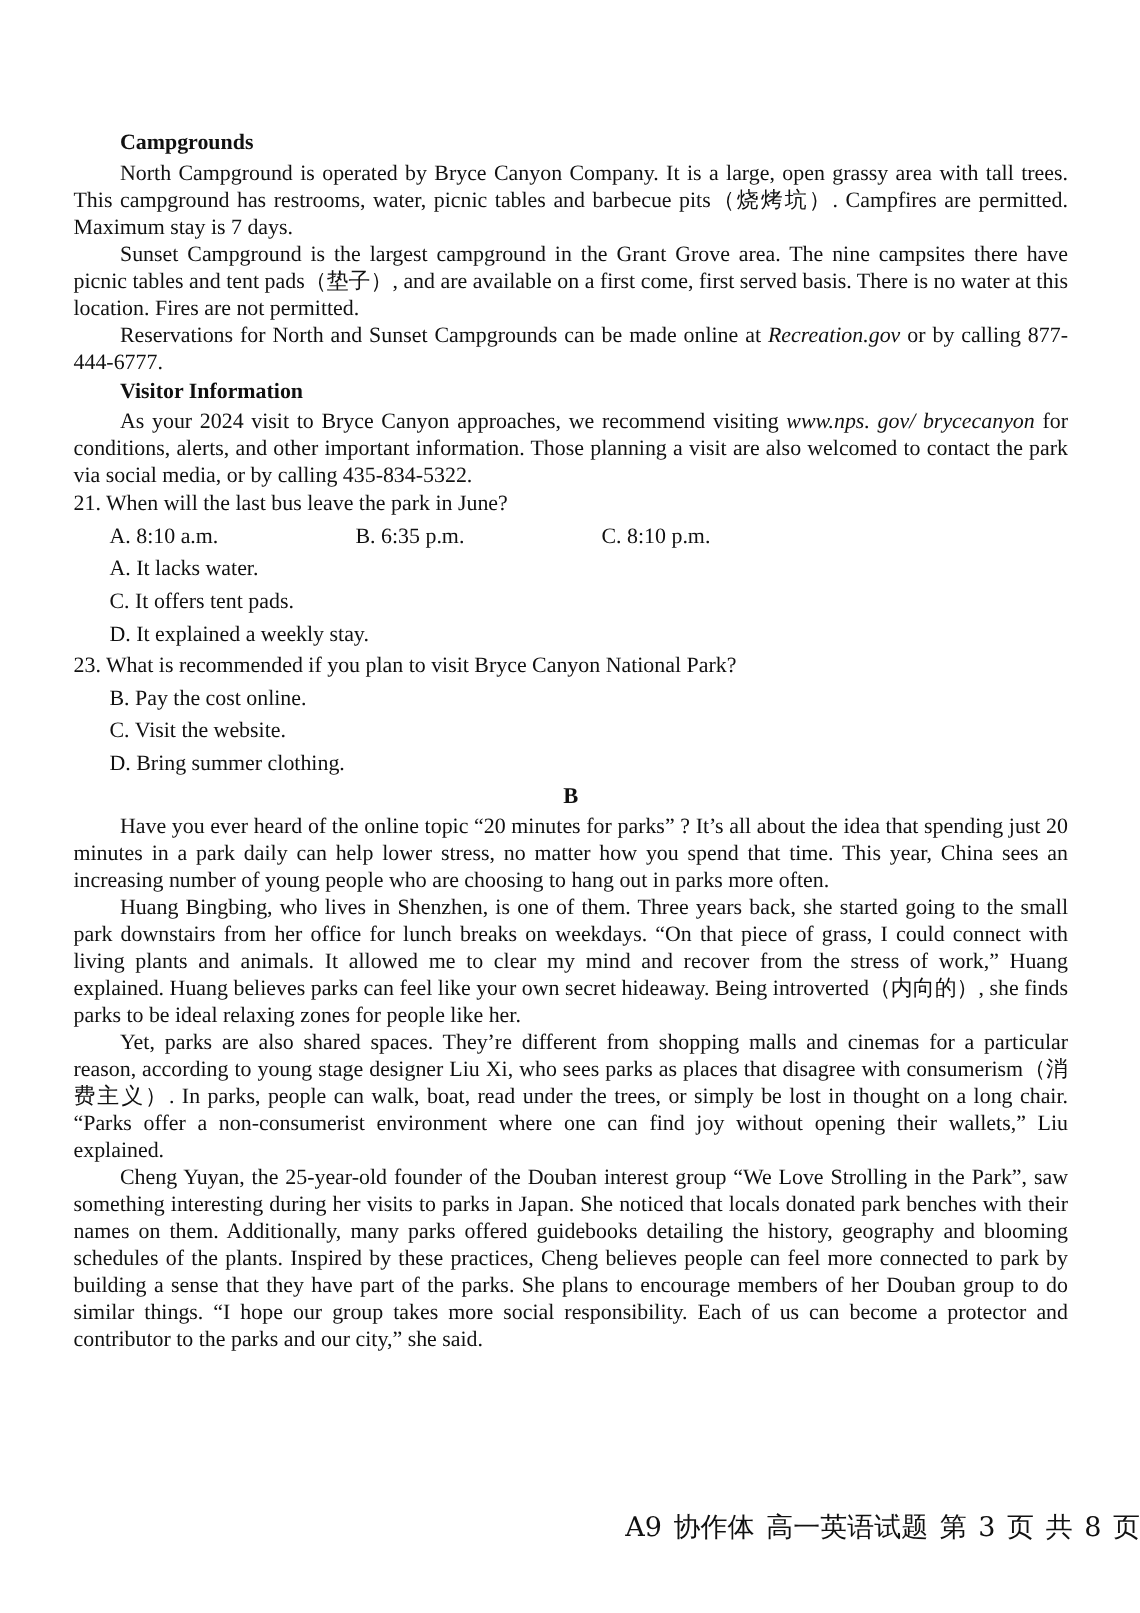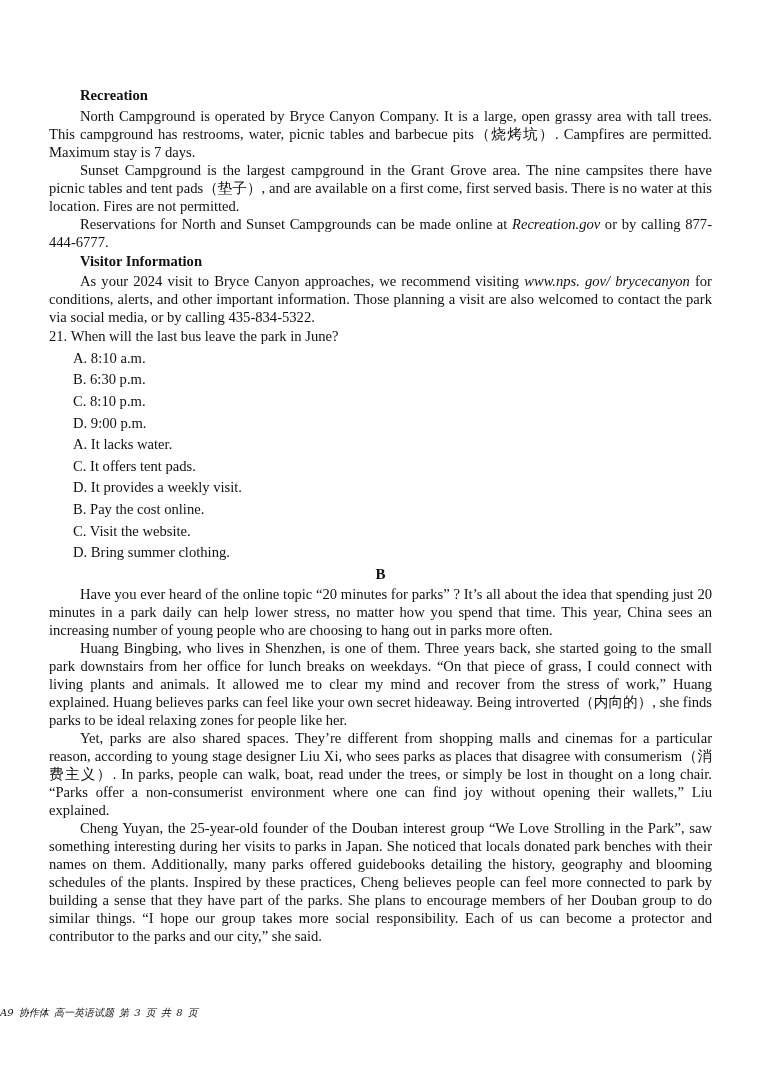--- a/index.html
+++ b/index.html
@@ -6,64 +6,63 @@
   body {
     width: 760px; height: 1075px; position: relative; overflow: hidden;
     font-family: "Liberation Serif", "DejaVu Serif", serif;
     color: #111; font-size: 14.6px;
   }
   .page { position: absolute; left: 49px; top: 85px; width: 663px; }
   .p { text-align: justify; text-indent: 31px; line-height: 18px; margin: 0; }
   .heading { font-weight: bold; padding-left: 31px; line-height: 21.6px; margin: 0; }
   .center-heading { font-weight: bold; text-align: center; line-height: 21.6px; font-size: 15px; margin: 0; }
   .q { line-height: 21.6px; margin: 0; font-family: Liberation Serif, serif; }
-  .opts4 { display: flex; padding-left: 24px; line-height: 21.6px; flex-direction: column; }
+  .opts4 { display: flex; padding-left: 24px; line-height: 21.6px; }
   .opts4 .o { width: 164px; }
   .opts2 { display: flex; padding-left: 24px; line-height: 21.6px; flex-wrap: wrap; }
   .opts2 .o { width: 328px; }
   i { }
   .footer {
-    position: absolute; top: 1006px; left: 0; width: 760px; text-align: left;
-    font-family: "DejaVu Serif", serif; font-size: 10px; color: #111;
+    position: absolute; top: 1006px; left: 0; width: 760px; text-align: right;
+    font-family: "DejaVu Serif", serif; font-size: 18px; color: #111;
     word-spacing: 2px;
-    font-style: italic;
   }
 </style>
 </head>
 <body>
 
 <div class="page">
 
-  <p class="heading">Recreation</p>
+  <p class="heading">Campgrounds</p>
   <p class="p">North Campground is operated by Bryce Canyon Company. It is a large, open grassy area with tall trees. This campground has restrooms, water, picnic tables and barbecue pits（烧烤坑）. Campfires are permitted. Maximum stay is 7 days.</p>
   <p class="p">Sunset Campground is the largest campground in the Grant Grove area. The nine campsites there have picnic tables and tent pads（垫子）, and are available on a first come, first served basis. There is no water at this location. Fires are not permitted.</p>
   <p class="p"><span>Reservations for North and Sunset Campgrounds can be made online at </span><i>Recreation.gov</i><span> or by calling 877-444-6777.</span></p>
 
   <p class="heading">Visitor Information</p>
   <p class="p"><span>As your 2024 visit to Bryce Canyon approaches, we recommend visiting </span><i>www.nps. gov/ brycecanyon</i><span> for conditions, alerts, and other important information. Those planning a visit are also welcomed to contact the park via social media, or by calling 435-834-5322.</span></p>
 
   <div>
     <p class="q">21. When will the last bus leave the park in June?</p>
     <div class="opts4">
       <span class="o">A. 8:10 a.m.</span>
-      <span class="o">B. 6:30 p.m.</span>
+      <span class="o">B. 6:35 p.m.</span>
       <span class="o">C. 8:10 p.m.</span>
-      <span class="o">D. 9:00 p.m.</span>
     </div>
   </div>
 
   <div>
     <div class="opts2">
       <span class="o">A. It lacks water.</span>
       <span class="o">C. It offers tent pads.</span>
-      <span class="o">D. It provides a weekly visit.</span>
+      <span class="o">D. It explained a weekly stay.</span>
     </div>
   </div>
 
   <div>
+    <p class="q">23. What is recommended if you plan to visit Bryce Canyon National Park?</p>
     <div class="opts2">
       <span class="o">B. Pay the cost online.</span>
       <span class="o">C. Visit the website.</span>
       <span class="o">D. Bring summer clothing.</span>
     </div>
   </div>
 
   <p class="center-heading">B</p>
   <p class="p">Have you ever heard of the online topic “20 minutes for parks” ? It’s all about the idea that spending just 20 minutes in a park daily can help lower stress, no matter how you spend that time. This year, China sees an increasing number of young people who are choosing to hang out in parks more often.</p>
   <p class="p">Huang Bingbing, who lives in Shenzhen, is one of them. Three years back, she started going to the small park downstairs from her office for lunch breaks on weekdays. “On that piece of grass, I could connect with living plants and animals. It allowed me to clear my mind and recover from the stress of work,” Huang explained. Huang believes parks can feel like your own secret hideaway. Being introverted（内向的）, she finds parks to be ideal relaxing zones for people like her.</p>

